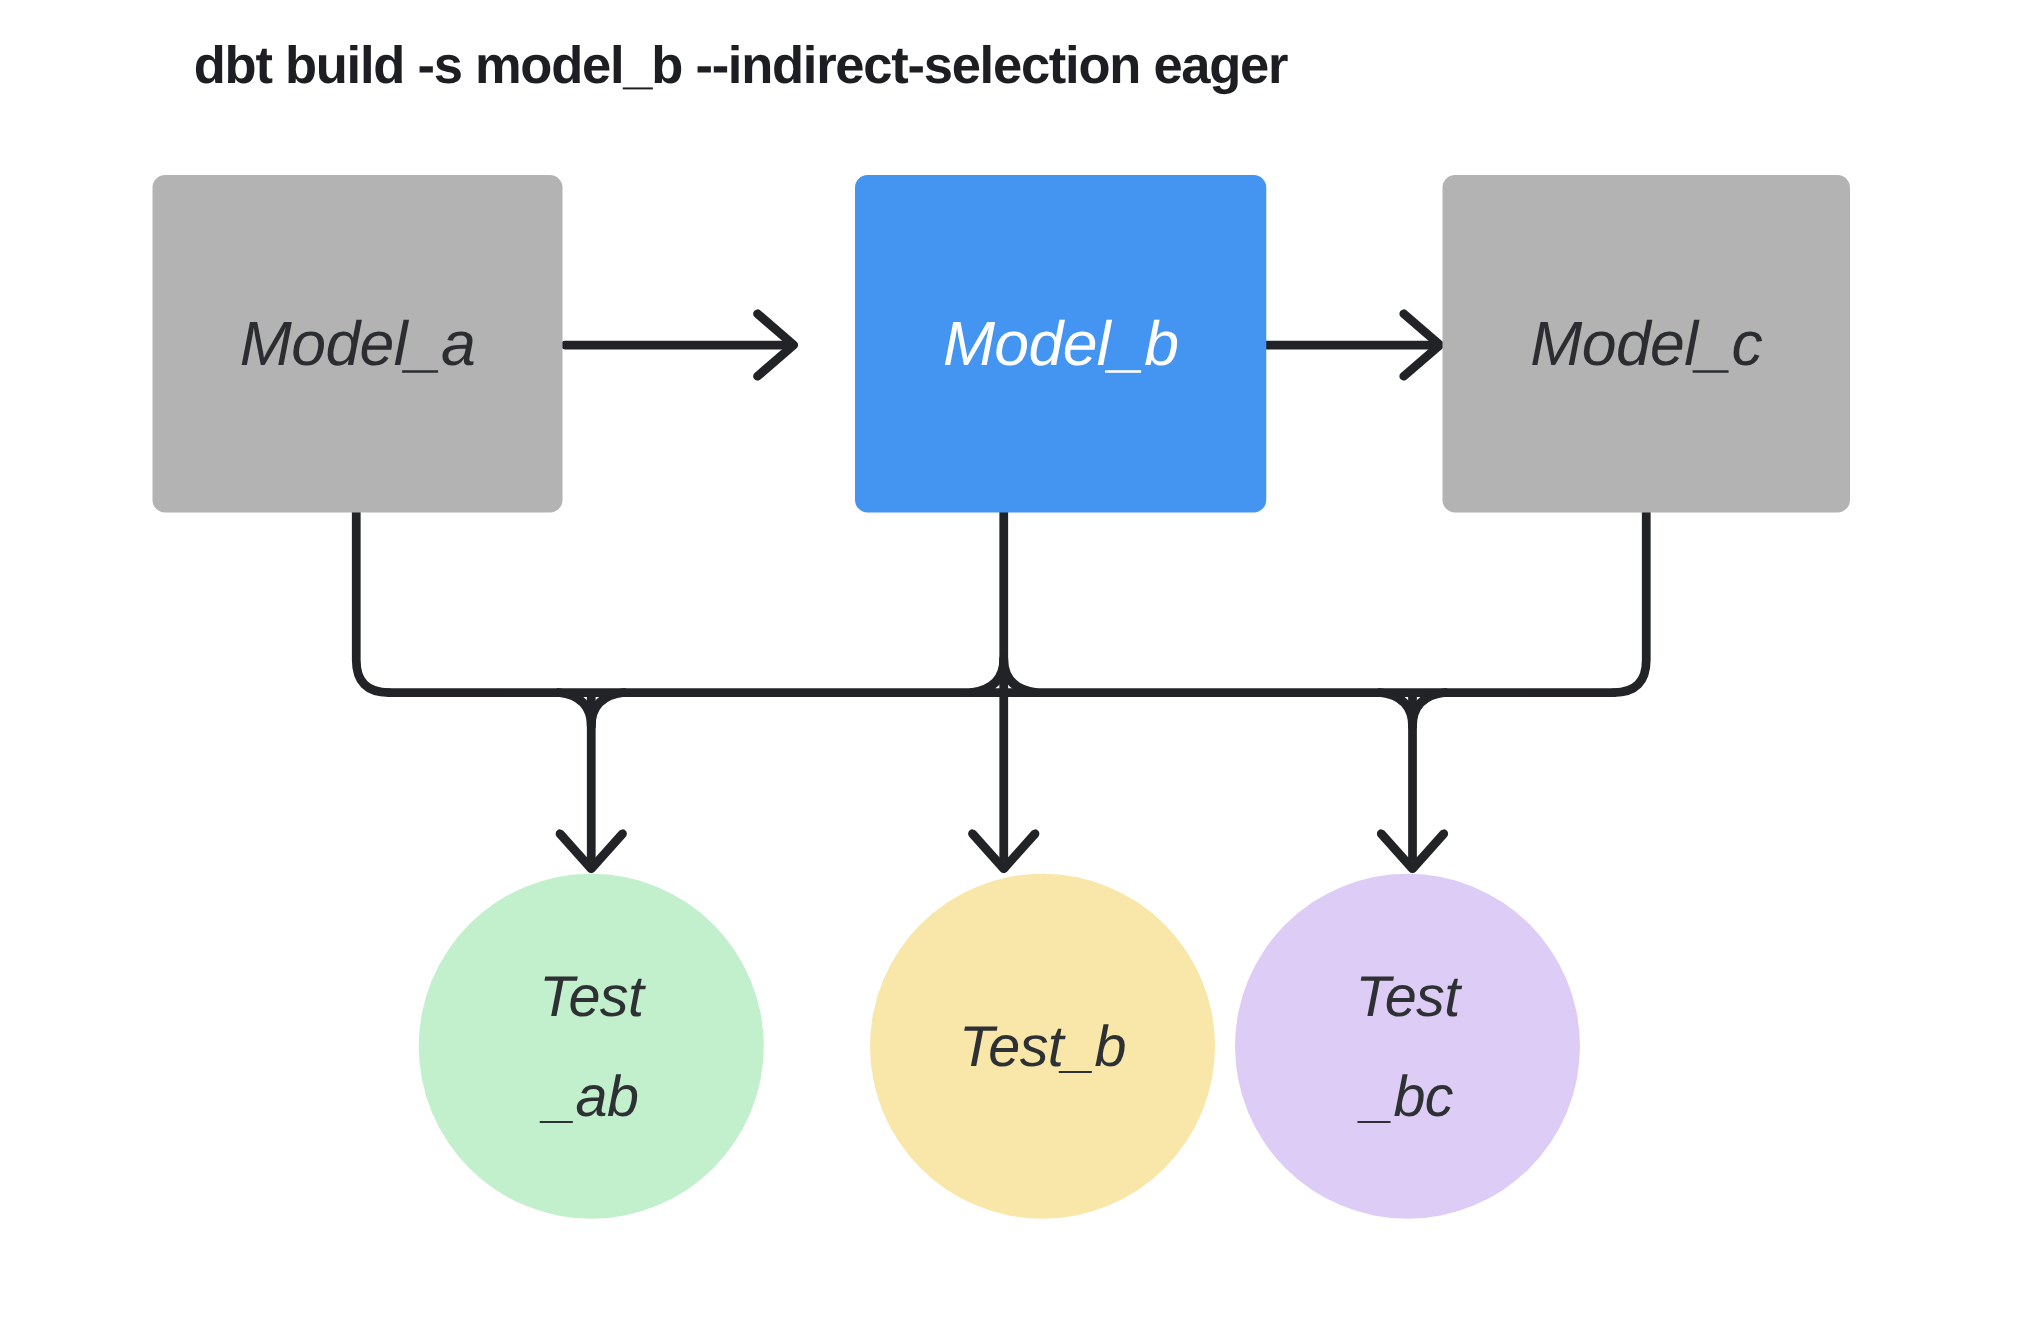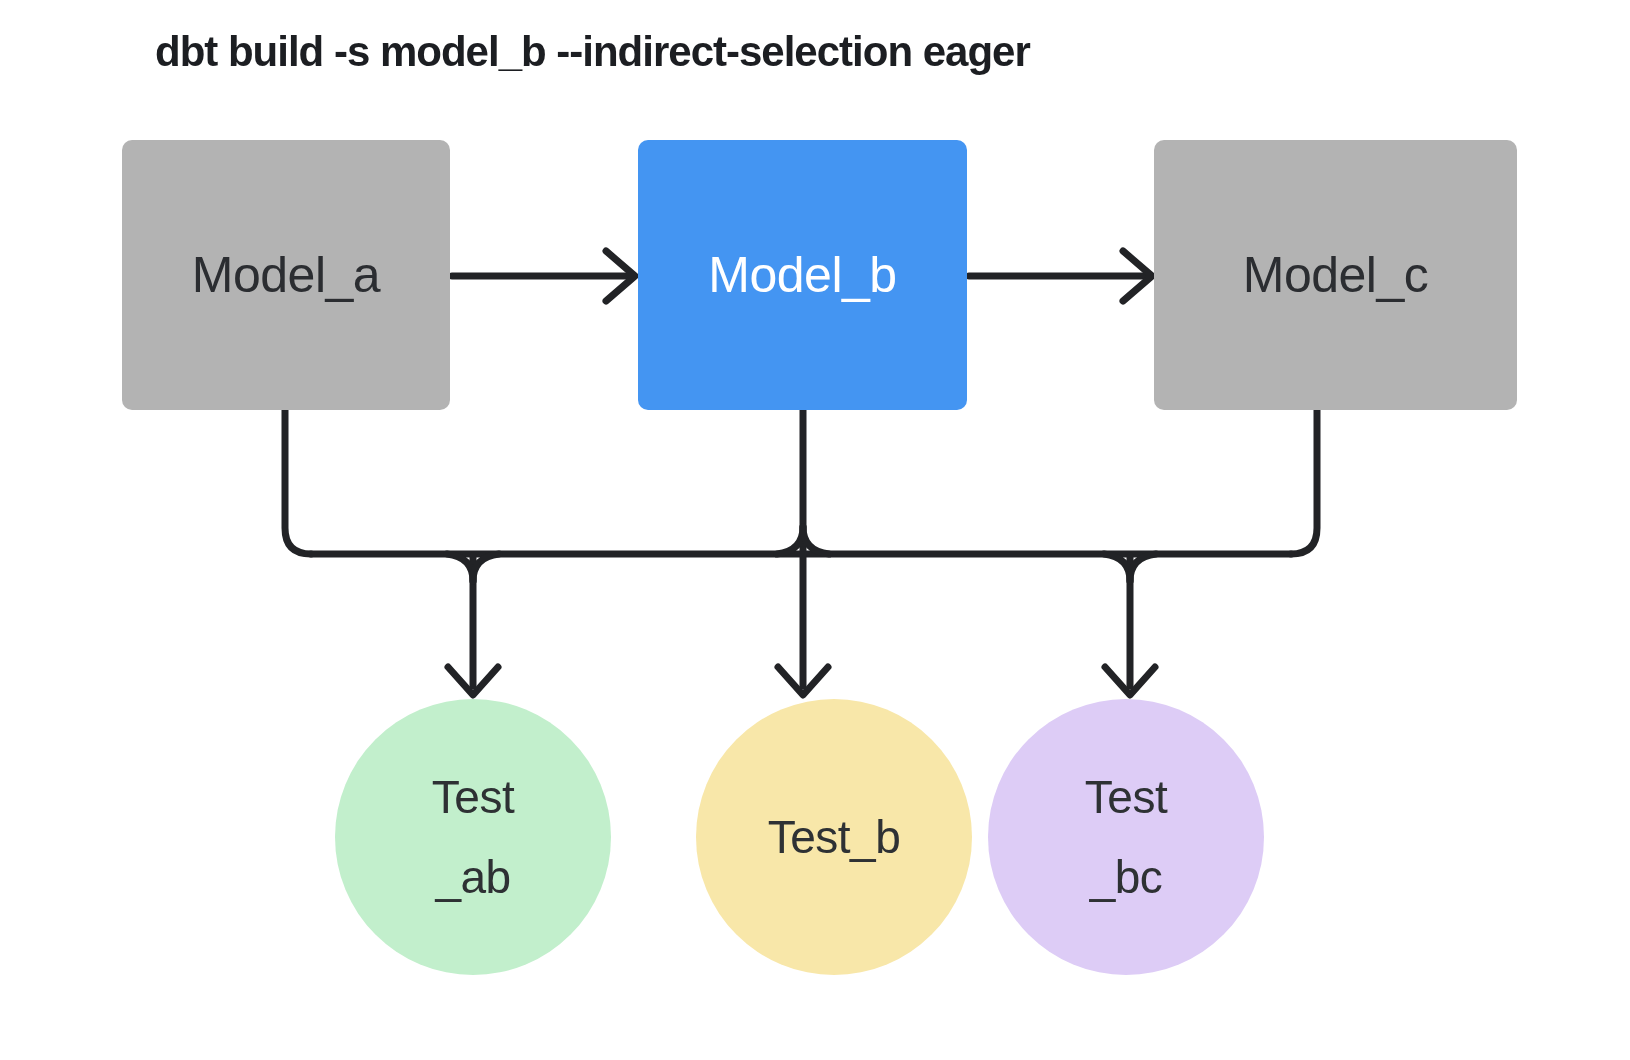--- a/index.html
+++ b/index.html
@@ -20,30 +20,30 @@
     position:absolute;
     display:flex;align-items:center;justify-content:center;
     font-weight:500;
   }
   .model{
     width:328px;height:270px;border-radius:10px;
     font-size:50px;letter-spacing:-0.5px;
   }
   .model-a{left:122px;top:140px;}
   .model-b{left:638px;top:140px;width:329px;}
-  .model-c{left:1154px;top:140px;width:363px;}
+  .model-c{left:1154px;top:140px;width:326px;}
   .circle{
     width:276px;height:276px;border-radius:50%;
     flex-direction:column;
     font-size:46px;letter-spacing:-0.5px;line-height:1.74;
   }
   .test-ab{left:335px;top:699px;}
   .test-b{left:696px;top:699px;}
   .test-bc{left:988px;top:699px;}
-  .node span{display:block;text-align:center;}
+  .node span{display:block;text-align:center;font-style:italic;}
 </style>
 </head>
 <body>
 
 <div class="canvas">
 
   <div class="title">dbt build -s model_b --indirect-selection eager</div>
 
   <svg class="connector-layer" width="1630" height="1060" viewBox="0 0 1630 1060">
     <g fill="none" stroke-width="7" stroke-linecap="round" stroke-linejoin="round" stroke="#222326">
@@ -82,21 +82,21 @@
         <path d="M1156 554 Q1130 557 1130 581"></path>
         <path d="M1105 667 L1130 695 L1155 667"></path>
       </g>
     </g>
   </svg>
 
   <div class="node model model-a" style="background-color: rgb(179, 179, 179); color: rgb(43, 45, 49);">
     <span>Model_a</span>
   </div>
 
-  <div class="node model model-b" style="background-color: rgb(68, 149, 242); color: rgb(255, 255, 255);">
+  <div class="node model model-b" style="background-color: rgb(68, 149, 242); color: rgb(255, 255, 255); margin-left: 46px;">
     <span>Model_b</span>
   </div>
 
   <div class="node model model-c" style="background-color: rgb(179, 179, 179); color: rgb(43, 45, 49);">
     <span>Model_c</span>
   </div>
 
   <div class="node circle test-ab" style="background-color: rgb(194, 239, 204); color: rgb(46, 49, 52);">
     <span>Test</span>
     <span>_ab</span>

